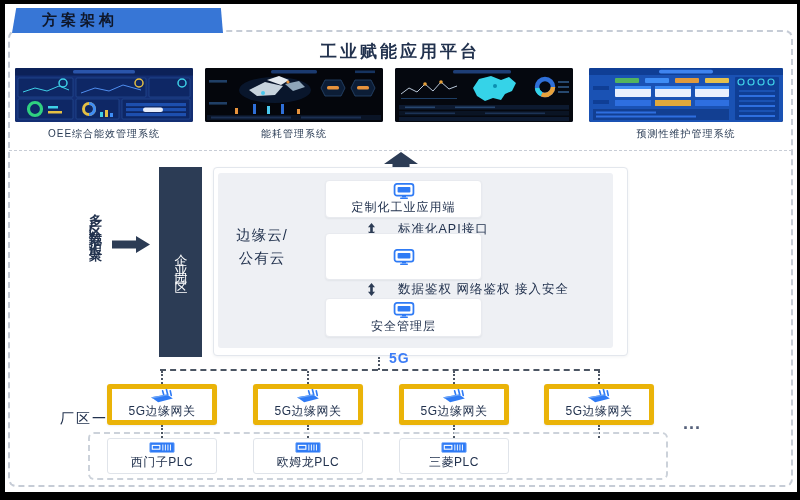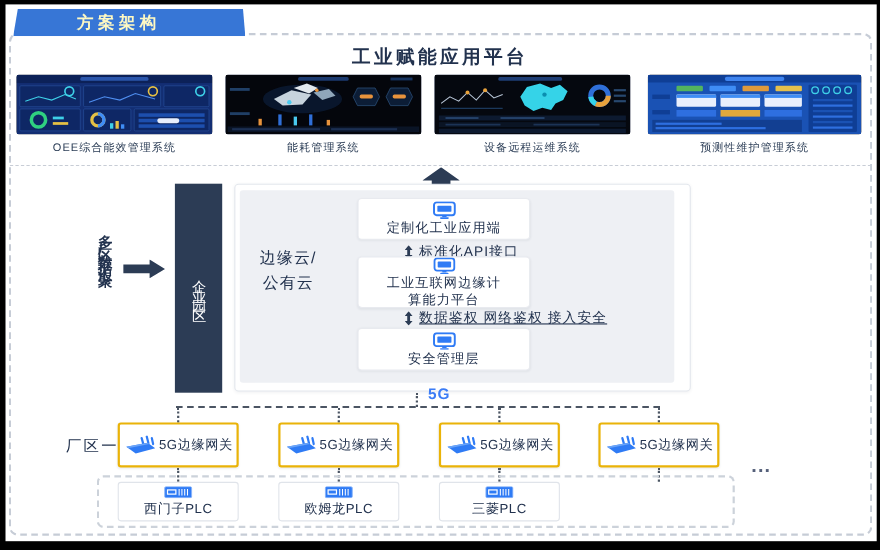--- a/index.html
+++ b/index.html
@@ -11,21 +11,21 @@
   .frame-b{position:absolute;left:0;bottom:0;right:0;height:8px;background:#000;z-index:30;}
   .frame-l{position:absolute;left:0;top:0;bottom:0;width:5px;background:#000;z-index:30;}
   .frame-r{position:absolute;right:0;top:0;bottom:0;width:3px;background:#000;z-index:30;}
 
   .outer-dashed { position:absolute; left:8px; top:30px; width:785px; height:457px;
     border:2px dashed #c6ccd6; border-radius:8px; }
 
   .badge { position:absolute; left:12px; top:8px; width:211px; height:25px; background:#3776d6;
     clip-path:polygon(2% 0, 99% 0, 100% 100%, 0 100%); display:flex; align-items:center;
     padding-left:30px; z-index:5; }
-  .badge span { color:#fef9c3; font-weight:bold; font-size:15px; letter-spacing:4px;margin-left:28px; }
+  .badge span { color:#0f172a; font-weight:bold; font-size:15px; letter-spacing:4px; }
 
   .title { position:absolute; left:0; right:0; top:40px; text-align:center; font-size:17px;
     font-weight:bold; color:#22324e; letter-spacing:3px;font-family:Liberation Serif, serif; }
 
   .thumb { position:absolute; top:68px; height:54px; overflow:hidden; border-radius:2px; background:#0a1630; }
   .thumb svg { display:block; width:100%; height:100%; }
   .t1 { left:15px;  width:178px; }
   .t2 { left:205px; width:178px; }
   .t3 { left:395px; width:178px; }
   .t4 { left:589px; width:194px; }
@@ -61,41 +61,41 @@
   .mid-box { position:absolute; left:325px; width:157px; background:#fff; border:1px solid #e8eaef;
     border-radius:4px; display:flex; flex-direction:column; align-items:center; justify-content:center;
     gap:1px; box-shadow:0 1px 2px rgba(31,45,74,.06); }
   .b1 { top:180px; height:38px; }
   .b2 { top:233px; height:47px; }
   .b3 { top:298px; height:39px; }
   .mid-box .blabel { font-size:12px; color:#22324e; letter-spacing:1px; line-height:1.2; text-align:center; }
   .b2 .blabel { width:112px; }
   .monitor { width:22px; height:16px; }
 
-  .conn { position:absolute; display:flex; align-items:center; gap:5px; font-size:12.5px;
+  .conn { position:absolute; display:flex; align-items:center; gap:22px; font-size:12.5px;
     color:#22324e; letter-spacing:1px; }
   .c1 { left:367px; top:221px; }
-  .c2 { left:367px; top:281px;text-decoration:underline; }
+  .c2 { left:367px; top:281px; }
   .updown { width:9px; height:13px; flex:0 0 auto; }
 
   .stub { position:absolute; border-left:2px dotted #4b5563; width:0; }
   .stub-5g  { left:378px; top:357px; height:13px; }
   .trunk { position:absolute; left:160px; top:369px; width:440px; border-top:2px dashed #4b5563; }
   .d1 { left:161px; } .d2 { left:307px; } .d3 { left:453px; } .d4 { left:598px; }
   .drop  { top:371px; height:13px; }
   .drop2 { top:425px; height:13px; }
 
   .fiveg { position:absolute; left:389px; top:350px; color:#3b7cf6; font-weight:bold;
     font-size:14px; letter-spacing:1px; }
 
-  .area-label { position:absolute; left:60px; top:397px; font-size:14px; color:#22324e;
+  .area-label { position:absolute; left:60px; top:410px; font-size:14px; color:#22324e;
     letter-spacing:2px; }
 
   .gw { position:absolute; top:384px; width:110px; height:41px; background:#fff;
-    border:2px solid #eab308; border-radius:3px; display:flex; flex-direction:row;
+    border:5px solid #eab308; border-radius:3px; display:flex; flex-direction:column;
     align-items:center; justify-content:center; box-shadow:0 1px 2px rgba(31,45,74,.08); }
   .gw svg { width:32px; height:17px; }
   .gw .glabel { font-size:12px; color:#22324e; letter-spacing:.5px; }
   .g1 { left:107px; } .g2 { left:253px; } .g3 { left:399px; } .g4 { left:544px; }
 
   .plc-wrap { position:absolute; left:88px; top:432px; width:580px; height:48px;
     border:2px dashed #ccd2da; border-radius:6px; }
   .plc { position:absolute; top:438px; width:110px; height:36px; background:#fff;
     border:1px solid #e0e4ea; border-radius:3px; display:flex; flex-direction:column;
     align-items:center; justify-content:center; gap:1px; }
@@ -241,21 +241,20 @@
       <rect x="150" y="27" width="36" height="2" fill="#2e6fe0"></rect>
       <rect x="150" y="32" width="36" height="2" fill="#1a52b4"></rect>
       <rect x="150" y="37" width="36" height="2" fill="#2e6fe0"></rect>
       <rect x="150" y="42" width="36" height="2" fill="#1a52b4"></rect>
       <rect x="150" y="47" width="36" height="2" fill="#2e6fe0"></rect>
     </svg>
   </div>
 
   <div class="syslabel l1">OEE综合能效管理系统</div>
   <div class="syslabel l2">能耗管理系统</div>
-  <div class="syslabel l3">设备远程运维系统</div>
   <div class="syslabel l4">预测性维护管理系统</div>
 
   <div class="sep-dash"></div>
 
   <svg class="up-arrow" viewBox="0 0 34 21">
     <polygon points="17,0 34,12 25.5,12 25.5,21 8.5,21 8.5,12 0,12" fill="#2c3c55"></polygon>
   </svg>
 
   <div class="agg-label">多厂区数据汇聚</div>
 
@@ -292,21 +291,20 @@
     <span>标准化API接口</span>
   </div>
 
   <div class="mid-box b2">
     <svg class="monitor" viewBox="0 0 26 20">
       <rect x="1.2" y="1.2" width="23.6" height="14.6" rx="3" fill="#fff" stroke="#2f7bf5" stroke-width="2.2"></rect>
       <rect x="5" y="5" width="16" height="7" rx="1" fill="#2f7bf5"></rect>
       <rect x="10.5" y="16" width="5" height="2" fill="#2f7bf5"></rect>
       <rect x="8" y="18.2" width="10" height="1.8" rx="0.9" fill="#2f7bf5"></rect>
     </svg>
-    <div class="blabel">工业互联网边缘计算能力平台</div>
   </div>
 
   <div class="conn c2">
     <svg class="updown" viewBox="0 0 9 14">
       <path d="M4.5 0 L8.3 4.6 H5.9 V9.4 H8.3 L4.5 14 L0.7 9.4 H3.1 V4.6 H0.7 Z" fill="#2c3c55"></path>
     </svg>
     <span>数据鉴权 网络鉴权 接入安全</span>
   </div>
 
   <div class="mid-box b3">

